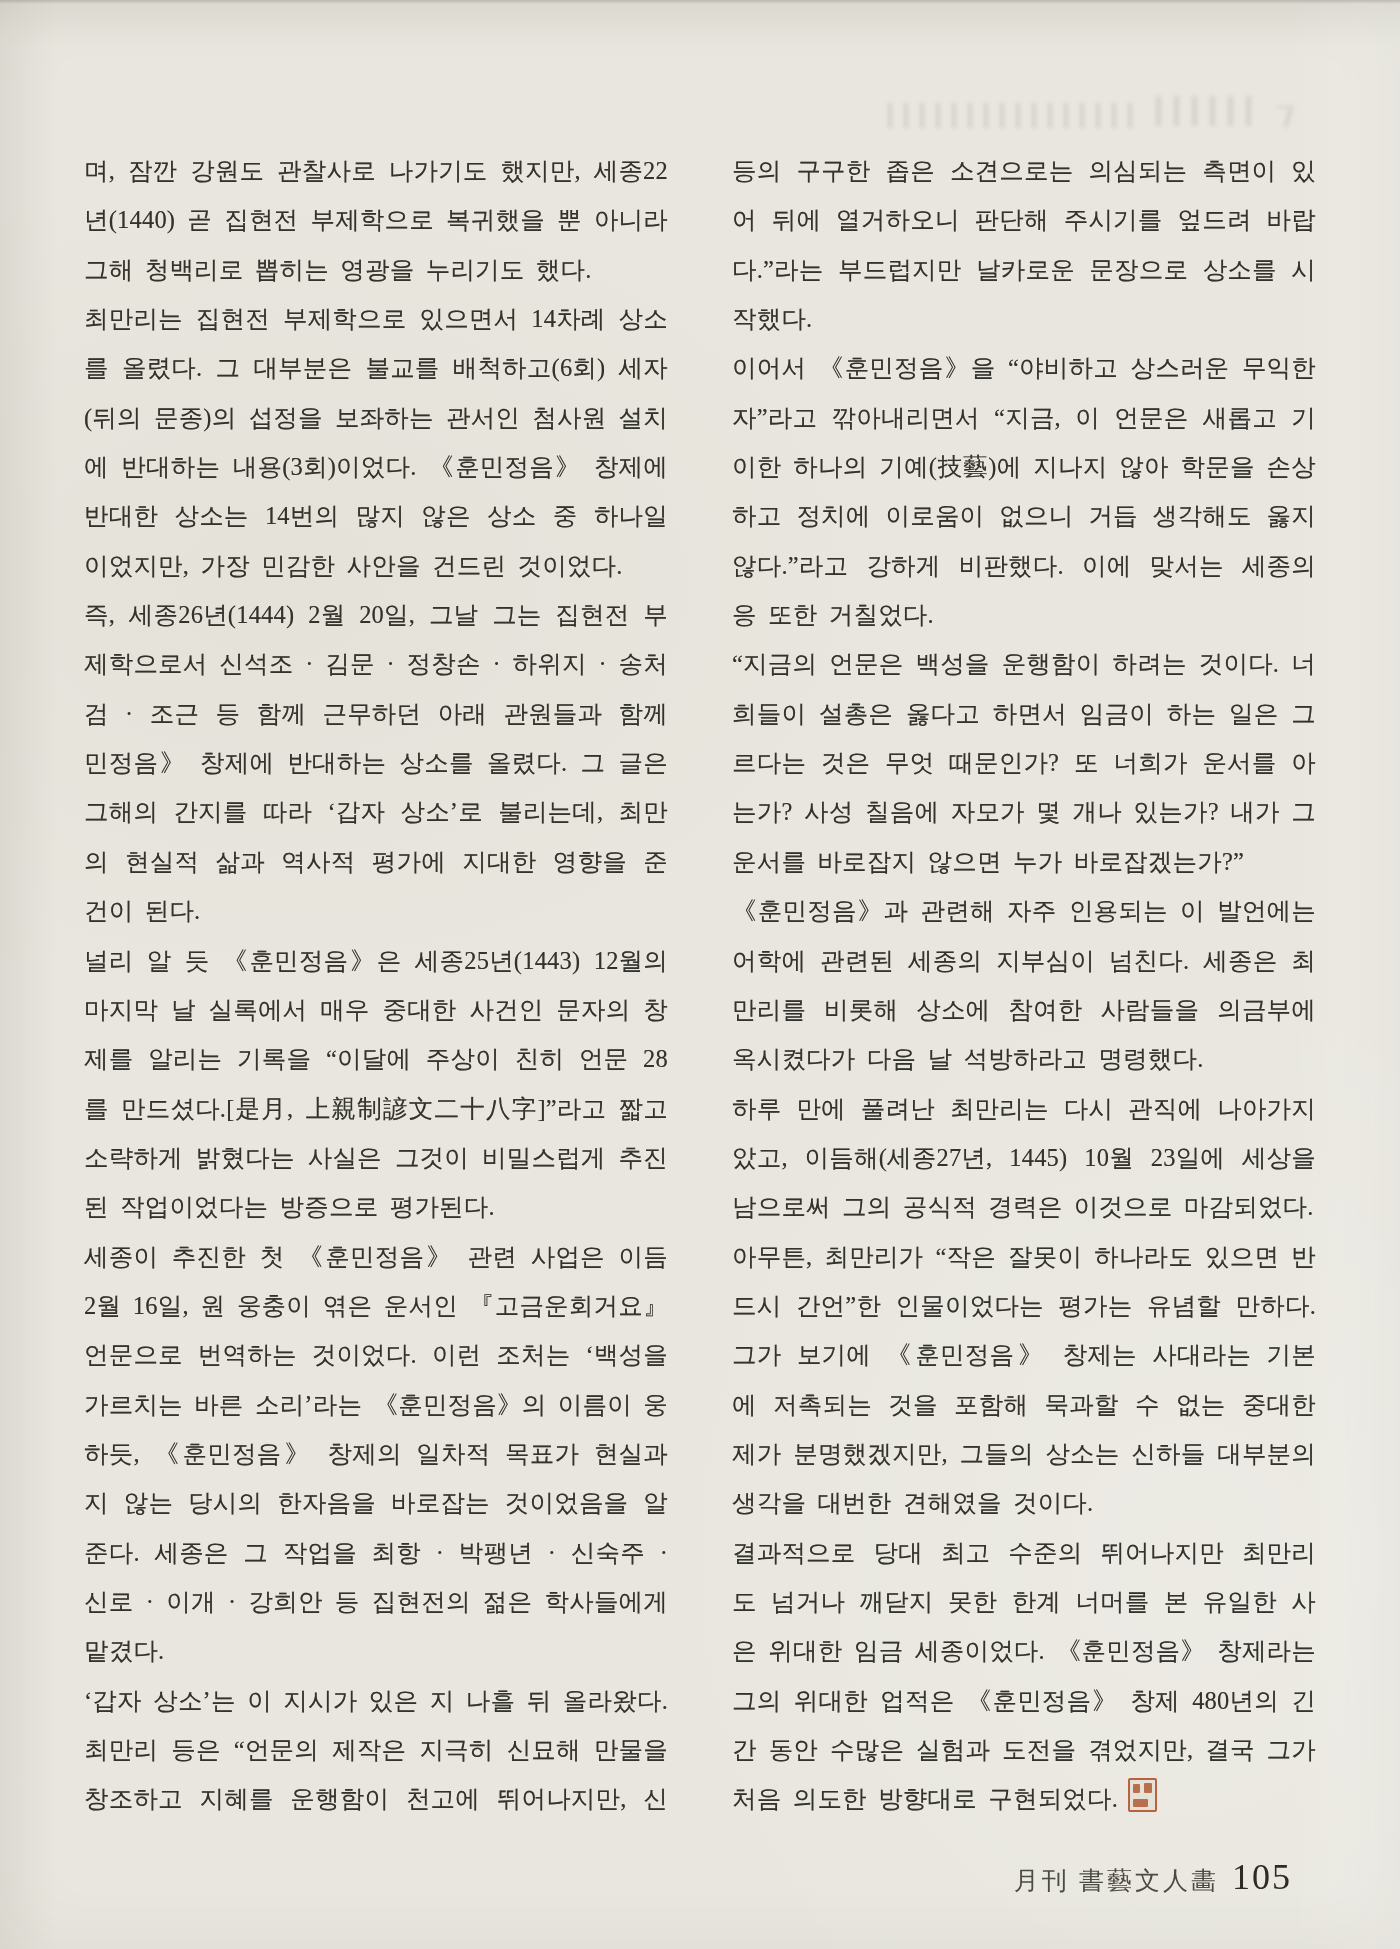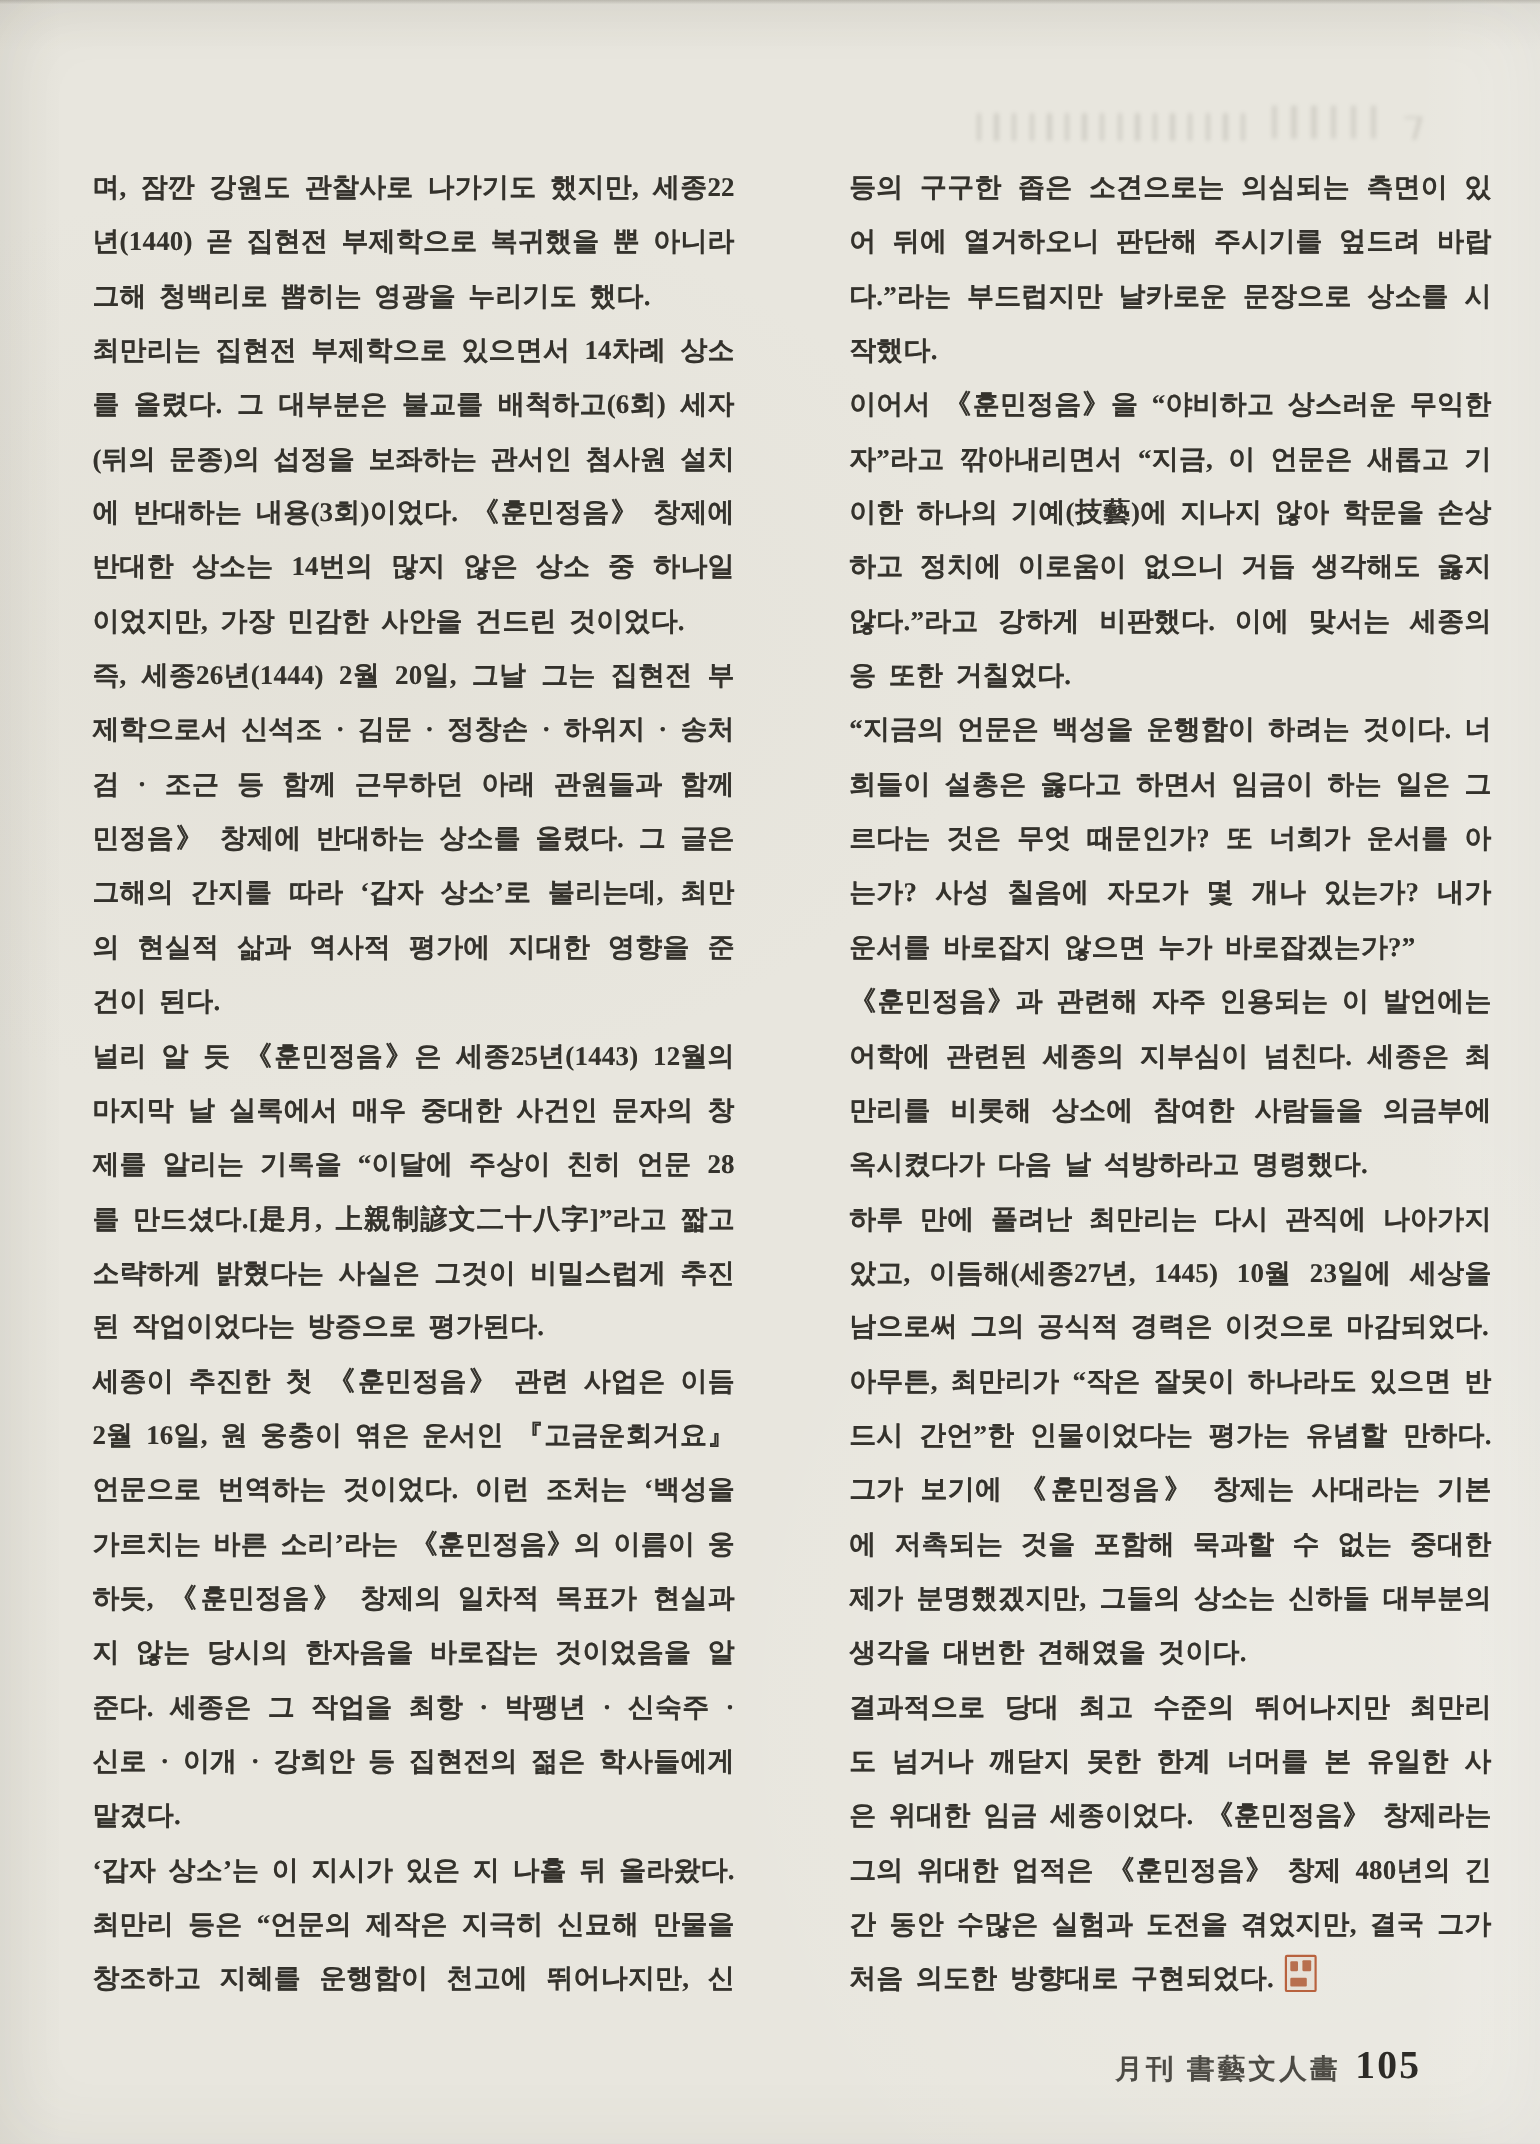--- a/index.html
+++ b/index.html
@@ -6,27 +6,26 @@
   .page{
     position:relative;width:1400px;height:1949px;overflow:hidden;
     background:#e8e6de;
     background-image:
       radial-gradient(ellipse 900px 600px at 20% 30%, rgba(205,200,186,.14), rgba(0,0,0,0) 70%),
       radial-gradient(ellipse 800px 900px at 85% 80%, rgba(255,255,255,.18), rgba(0,0,0,0) 70%),
       linear-gradient(180deg, rgba(150,145,132,.10), rgba(0,0,0,0) 46px),
       linear-gradient(90deg, rgba(150,145,132,.09), rgba(0,0,0,0) 56px, rgba(0,0,0,0) 92%, rgba(255,255,255,.20));
     font-family:"Liberation Serif","DejaVu Serif",serif;
     box-shadow:inset 0 0 70px rgba(90,85,70,.07);
-    font-weight:bold;
   }
   .edge-top{position:absolute;left:0;top:0;width:100%;height:4px;background:linear-gradient(180deg,rgba(110,106,96,.30),rgba(110,106,96,0));}
 
   .col{position:absolute;top:146px;width:584px;color:#34322c;}
   .col-left{left:84px;}
-  .col-right{left:732px;margin-left:40px;}
+  .col-right{left:732px;}
   .line{
     height:49.35px;line-height:49.35px;font-size:24.5px;
     text-align:justify;text-align-last:justify;
     word-spacing:5px;letter-spacing:.2px;overflow:hidden;
     text-shadow:0 0 .6px rgba(52,50,44,.45);
   }
   .line.pend{text-align-last:left;}
 
   .seal{
     display:inline-block;width:25px;height:30px;margin-left:10px;vertical-align:-5px;

